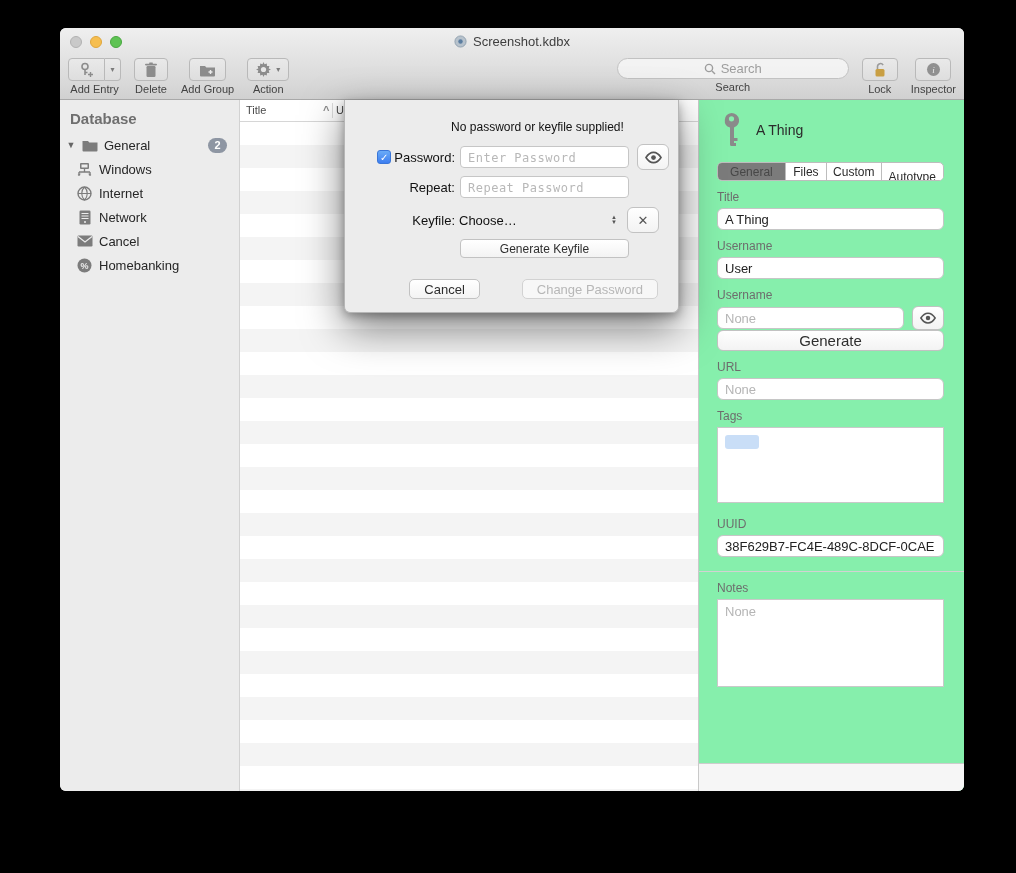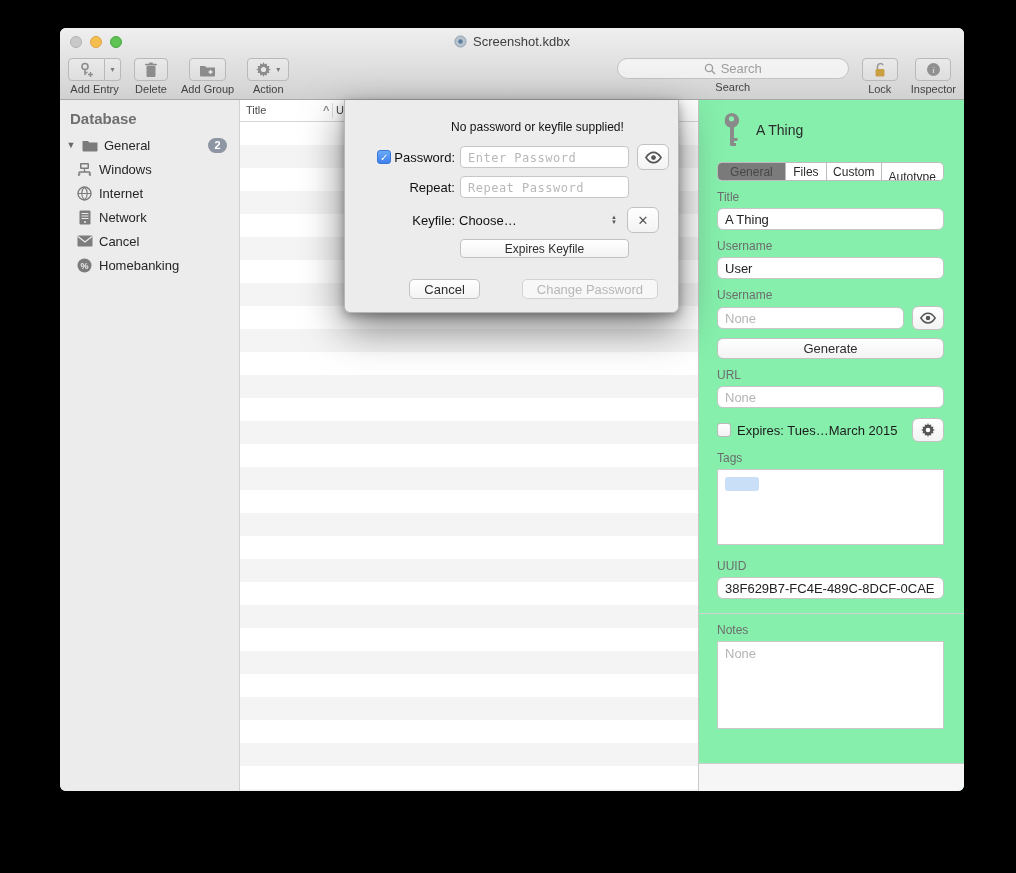--- a/index.html
+++ b/index.html
@@ -78,21 +78,21 @@
   .segmented .seg.selected { background:#7b7b7b; color:#474747; }
   .ilabel { font-size:12px; color:#6d6d6d; margin:9px 0 4px 0; }
   .ifield { width:100%; height:22px; border:1px solid #c6c6c6; border-radius:6px; background:#fff;
     font-size:13px; color:#222; padding:0 7px; outline:none; }
   .ifield::placeholder, .iarea::placeholder { color:#b5b5b5; }
   .field-row { display:flex; align-items:center; gap:8px; }
   .field-row .ifield { flex:1; }
   .mini-btn { width:32px; height:24px; background:linear-gradient(#fff,#f3f3f3); border:1px solid #c2c2c2;
     border-radius:6px; display:flex; align-items:center; justify-content:center; flex:0 0 auto; }
   .wide-btn { width:100%; height:21px; background:linear-gradient(#fff,#f3f3f3); border:1px solid #c2c2c2;
-    border-radius:6px; font-size:13px; color:#2e2e2e; margin-top:8px; }
+    border-radius:6px; font-size:15px; color:#2e2e2e; }
   .expires-row { display:flex; align-items:center; margin-top:10px; gap:6px; }
   .expires-row .label { font-size:13px; color:#1c1c1c; flex:1; white-space:nowrap; overflow:hidden; }
   .checkbox { width:14px; height:14px; border:1px solid #b9b9b9; border-radius:3px;
     background:linear-gradient(#fff,#f2f2f2); display:flex; align-items:center; justify-content:center;
     font-size:10px; color:#fff; flex:0 0 auto; }
   .checkbox.checked { background:linear-gradient(#6aabf7,#3d7ef0); border-color:#3a76d8; }
   .tags-box { width:100%; height:76px; background:#fff; border:1px solid #c9c9c9; padding:7px; }
   .tag-pill { width:34px; height:14px; background:#c9def7; border-radius:3px; }
   .insp-sep { height:1px; background:#d2d2d2; margin:14px -20px 0 -18px; }
   .iarea { width:100%; height:88px; background:#fff; border:1px solid #c9c9c9; font-size:13px; color:#222;
@@ -350,32 +350,20 @@
                 <circle cx="12" cy="8" r="3" fill="#555"></circle>
               </svg>
             </span>
           </button>
         </div>
         <button class="wide-btn">Generate</button>
 
         <div class="ilabel">URL</div>
         <input class="ifield" type="text" placeholder="None" style="">
 
-        <div class="expires-row">
-          <span class="checkbox"></span>
-          <span class="label">Expires: Tues…March 2015</span>
-          <button class="mini-btn">
-            <span>
-              <svg width="14" height="14" viewBox="0 0 15 15">
-                <path fill="#555" d="M7.5 0l1 2.2 2.3-.7.2 2.4 2.4.2-.7 2.3L15 7.5l-2.3 1.1.7 2.3-2.4.2-.2 2.4-2.3-.7-1 2.2-1-2.2-2.3.7-.2-2.4-2.4-.2.7-2.3L0 7.5l2.3-1.1-.7-2.3 2.4-.2.2-2.4 2.3.7z"></path>
-                <circle cx="7.5" cy="7.5" r="2.4" fill="#fff"></circle>
-              </svg>
-            </span>
-          </button>
-        </div>
 
         <div class="ilabel">Tags</div>
         <div class="tags-box">
           <div class="tag-pill"></div>
         </div>
 
         <div class="ilabel" style="margin-top:14px;">UUID</div>
         <input class="ifield" type="text" readonly="" value="38F629B7-FC4E-489C-8DCF-0CAE" style="">
 
         <div class="insp-sep"></div>
@@ -416,21 +404,21 @@
           <span class="stepper">
             <span>▲</span>
             <span>▼</span>
           </span>
         </div>
         <button class="mini-btn">
           <span class="close-x">✕</span>
         </button>
       </div>
 
-      <button class="genkey-btn">Expires Keyfile</button>
+      <button class="genkey-btn">Generate Keyfile</button>
 
       <div class="sheet-actions">
         <button class="push-btn">Cancel</button>
         <button class="push-btn disabled" disabled="">Change Password</button>
       </div>
     </div>
 
   </div>
 </div>
 

